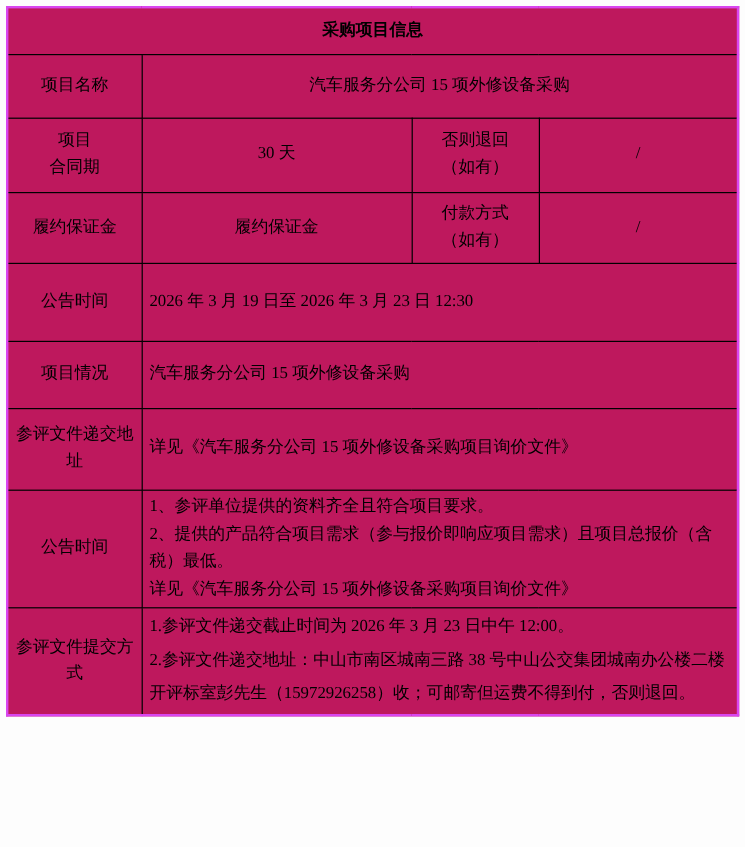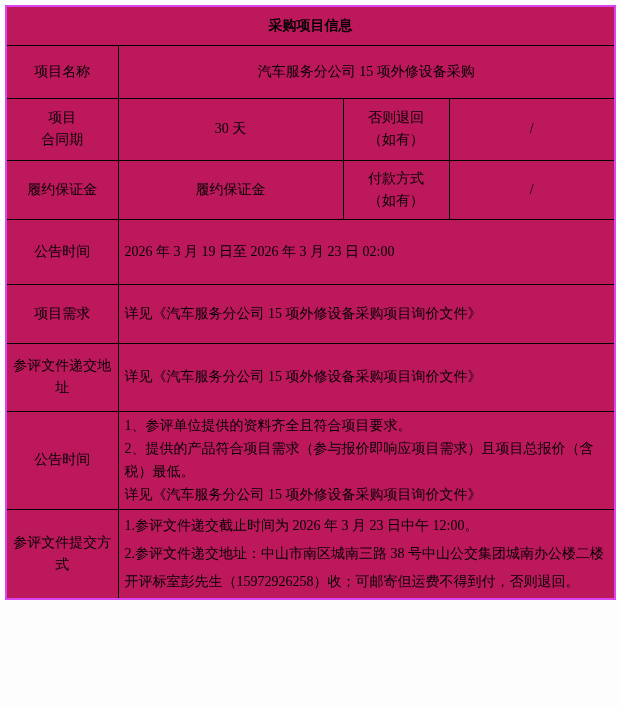--- a/index.html
+++ b/index.html
@@ -89,28 +89,28 @@
     <tr style="height:59px">
       <td class="lbl">履约保证金</td>
       <td class="val-c">履约保证金</td>
       <td class="lbl">付款方式
 （如有）</td>
       <td class="val-c">/</td>
     </tr>
 
     <tr style="height:65px">
       <td class="lbl">公告时间</td>
-      <td class="val-l" colspan="3">2026 年 3 月 19 日至 2026 年 3 月 23 日 02:00</td>
+      <td class="val-l" colspan="3">2026 年 3 月 19 日至 2026 年 3 月 23 日 12:30</td>
     </tr>
 
+    <tr style="height:56px">
+      <td class="lbl">项目情况</td>
+      <td class="val-l" colspan="3">汽车服务分公司 15 项外修设备采购</td>
+    </tr>
 
-    <tr style="height:59px">
-      <td class="lbl">项目需求</td>
-      <td class="val-l" colspan="3">详见《汽车服务分公司 15 项外修设备采购项目询价文件》</td>
-    </tr>
 
     <tr style="height:68px">
       <td class="lbl">参评文件递交地址</td>
       <td class="val-l" colspan="3">详见《汽车服务分公司 15 项外修设备采购项目询价文件》</td>
     </tr>
 
     <tr style="height:98px" class="lh23">
       <td class="lbl">公告时间</td>
       <td class="val-l" colspan="3">1、参评单位提供的资料齐全且符合项目要求。
 2、提供的产品符合项目需求（参与报价即响应项目需求）且项目总报价（含税）最低。

